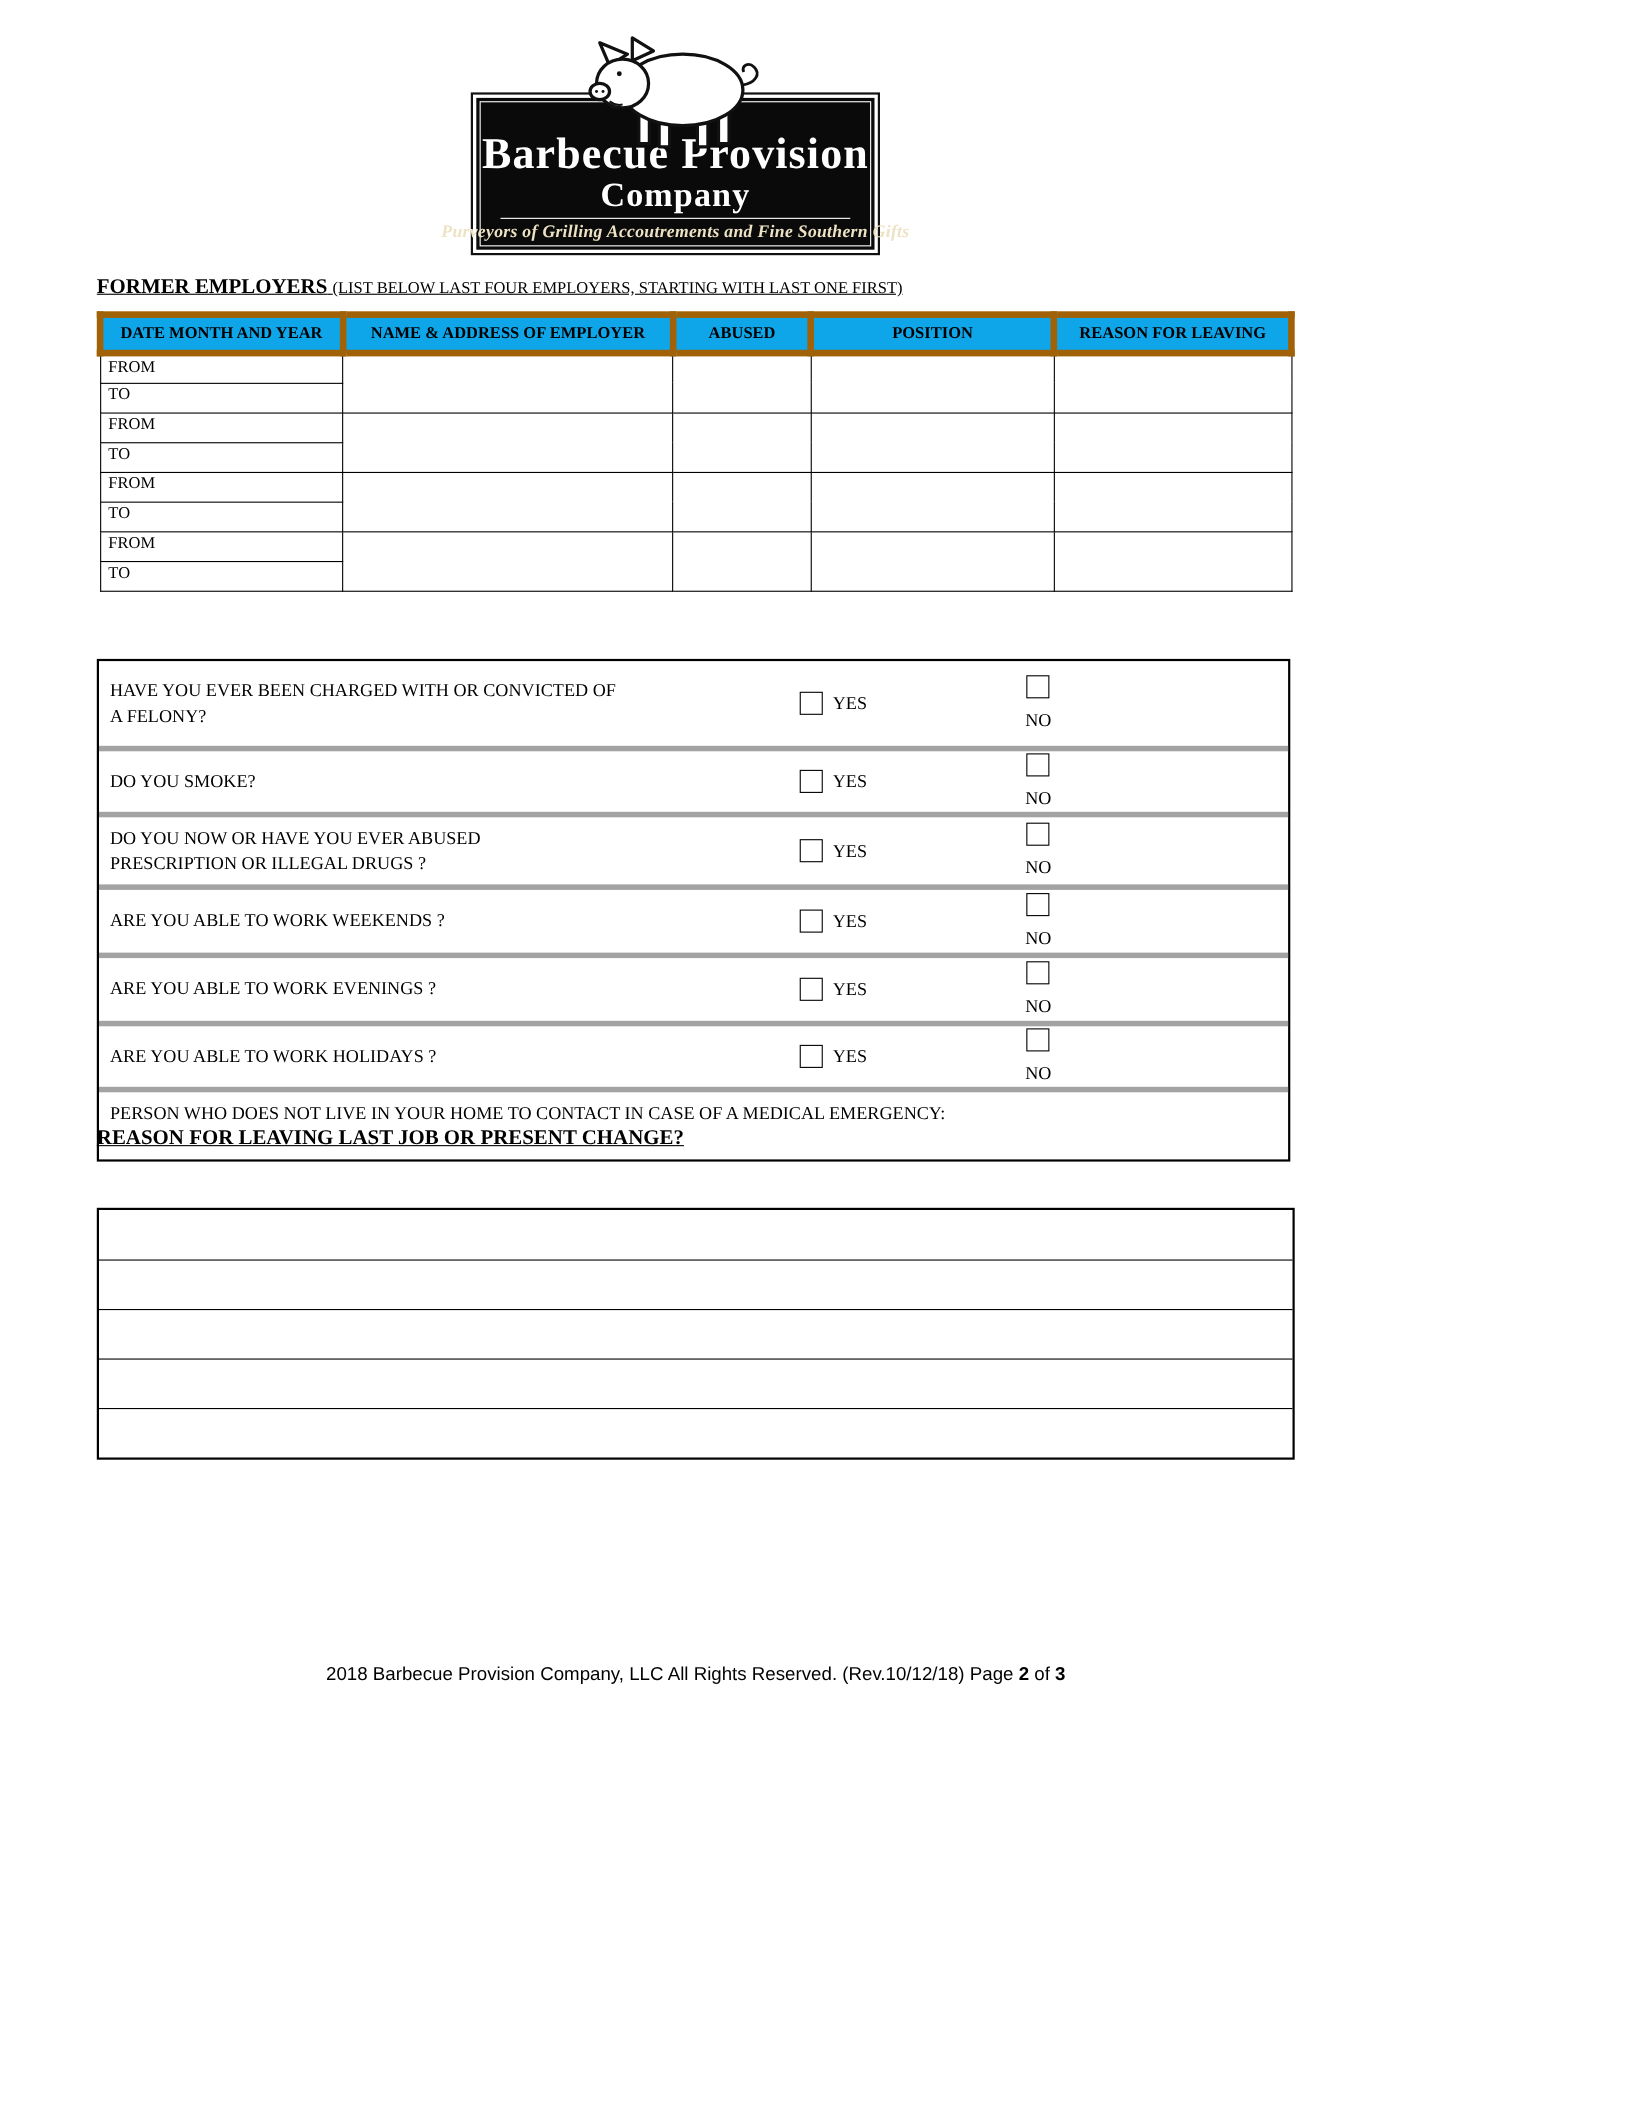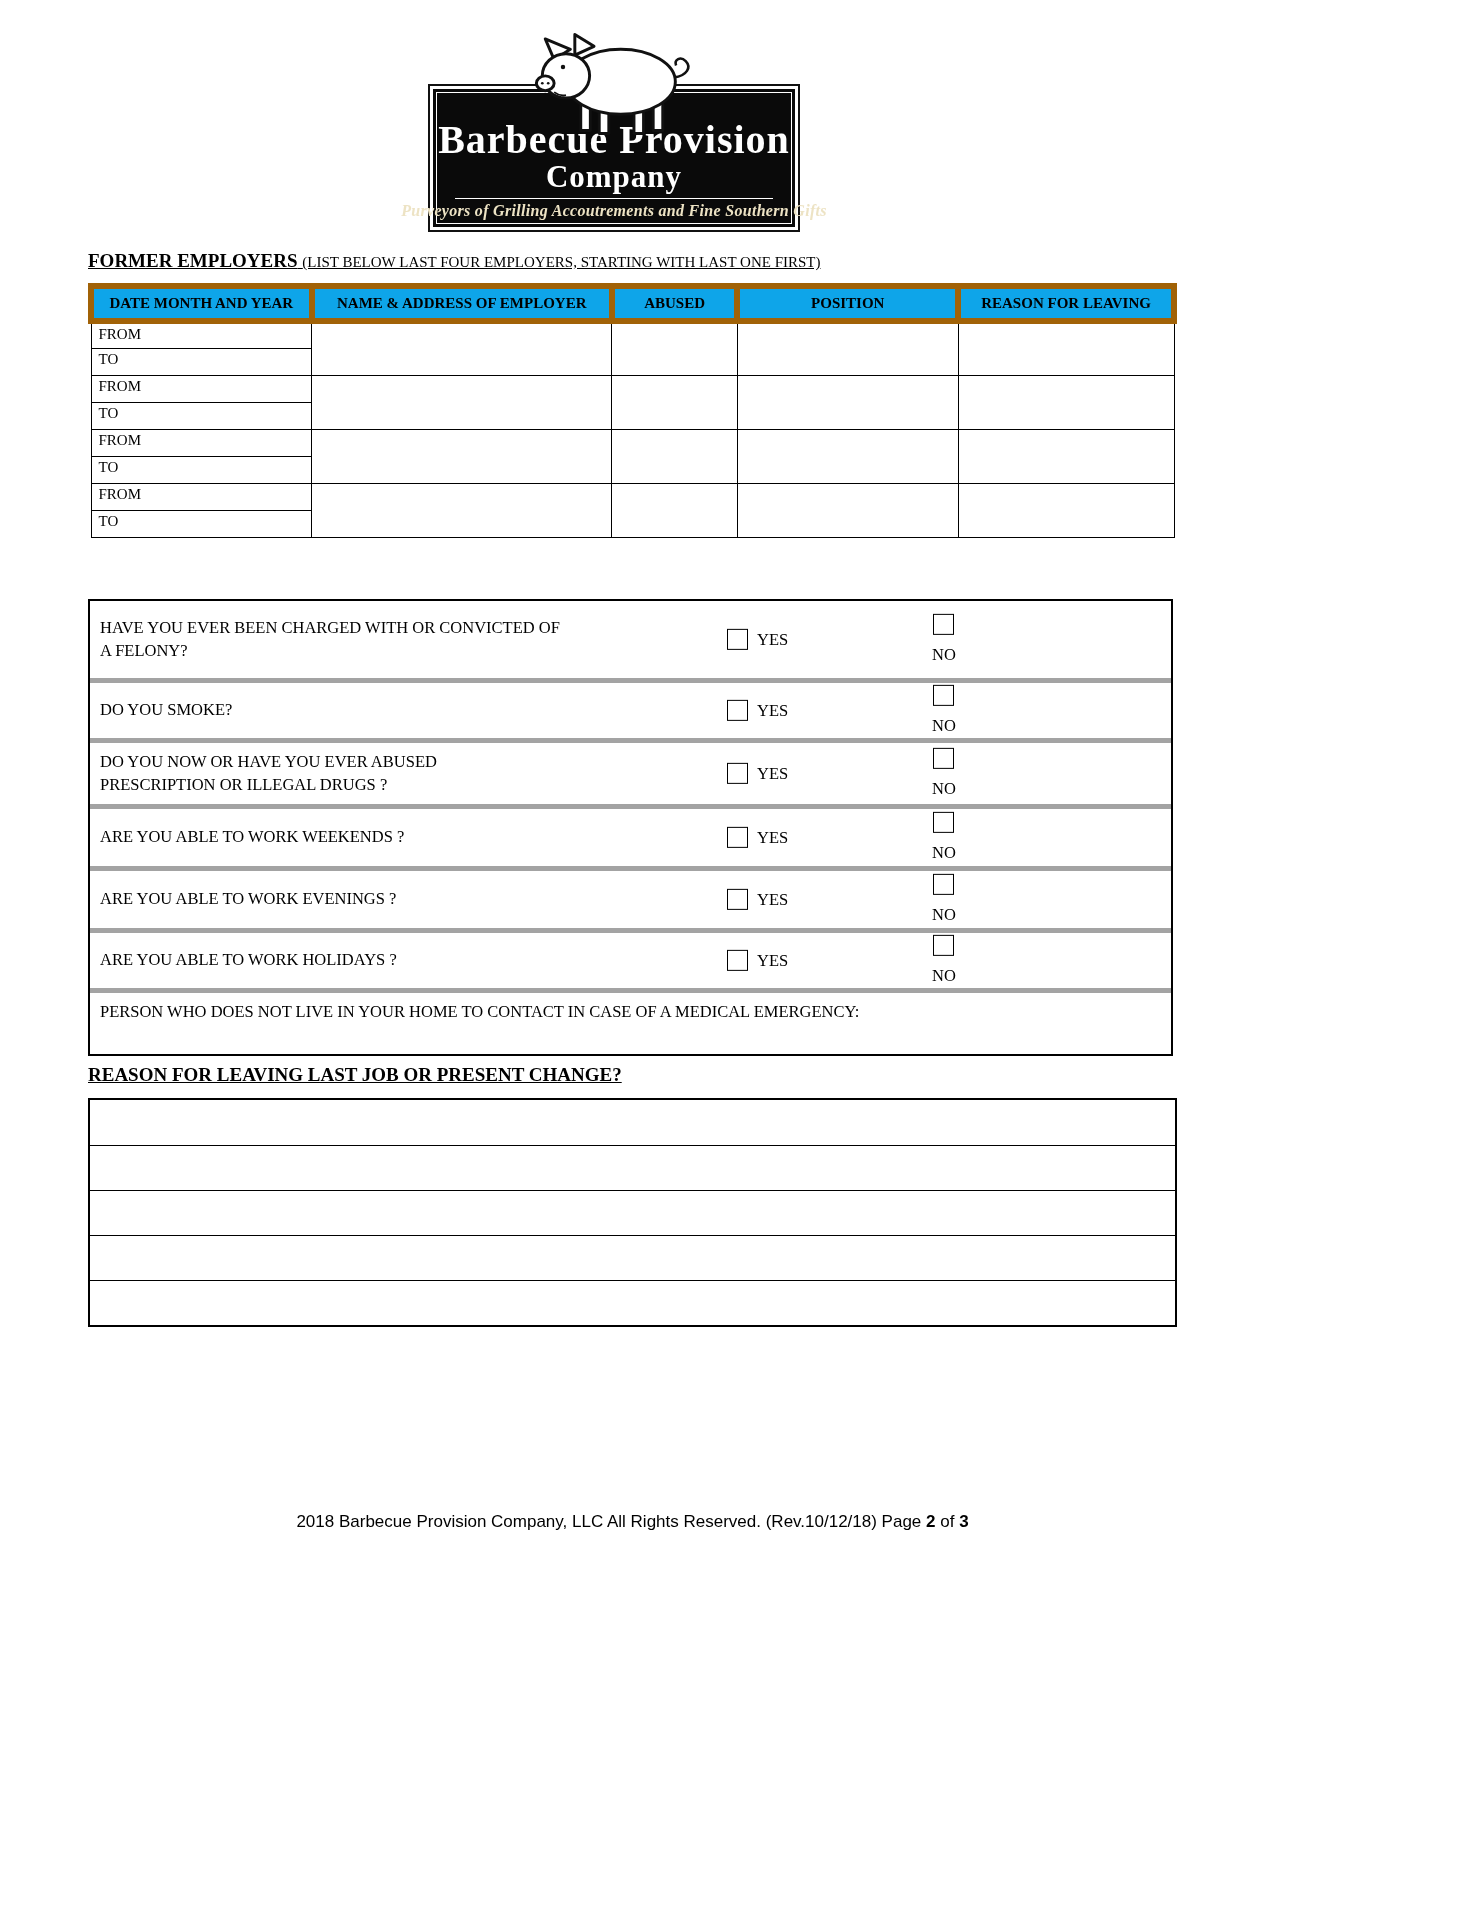--- a/index.html
+++ b/index.html
@@ -31,21 +31,21 @@
   .q-row { position:relative; border-top:5px solid #a3a3a3; display:flex; align-items:center; padding:6px 10px; font-size:16.5px; line-height:1.35; }
   .q-row:first-child { border-top:none; }
   .q-text { max-width:600px; }
   .q-yes, .q-no { position:absolute; display:flex; align-items:center; gap:9px; top:50%; transform:translateY(-50%); }
   .q-yes { left:637px; }
   .q-no  { left:842px;flex-direction:column; }
   .checkbox { display:inline-block; width:21px; height:21px; border:1.5px solid #000; background:#fff; flex:0 0 auto; }
   .q-row.emergency { align-items:flex-start; padding-top:8px; }
 
   
-  .reason-heading { position:absolute; left:88px; top:1064px; font-size:19px; font-weight:bold; text-decoration:underline; }
+  .reason-heading { position:absolute; left:88px; top:1024px; font-size:19px; font-weight:bold; text-decoration:underline; }
   .reason-table { position:absolute; left:88px; top:1098px; width:1089px; border:2px solid #000; background:#fff; }
   .reason-row { height:45px; border-top:1px solid #000; }
   .reason-row:first-child { border-top:none; }
 
   
   .footer { position:absolute; left:88px; top:1512px; width:1089px; text-align:center;
             font-family:"Liberation Sans", sans-serif; font-size:17px; }
 </style>
 </head>
 <body>

